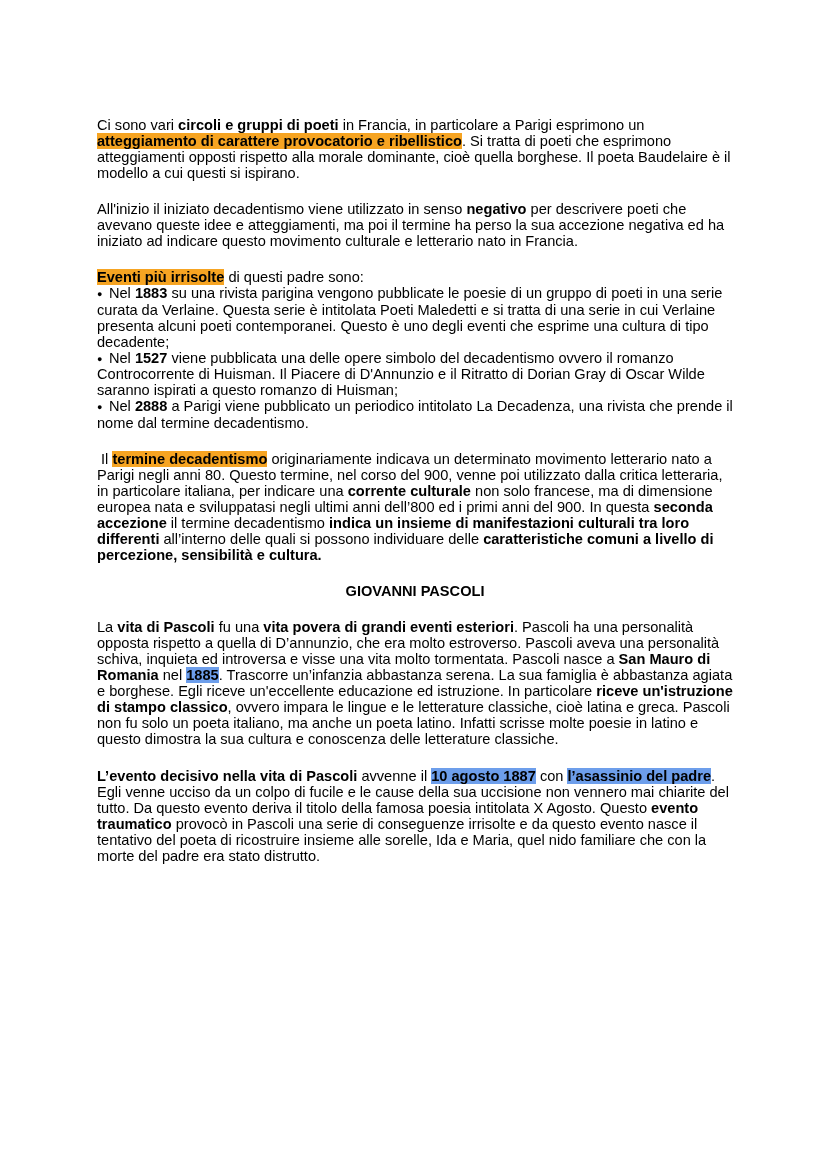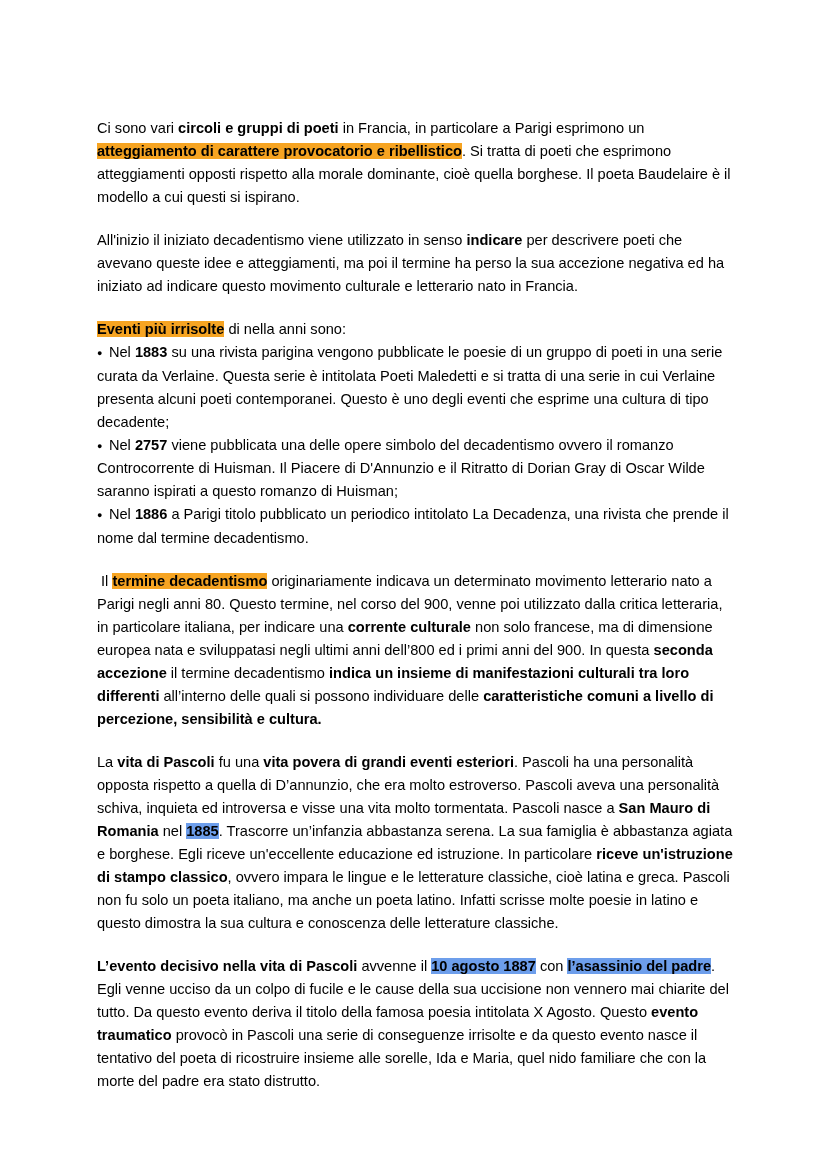--- a/index.html
+++ b/index.html
@@ -14,21 +14,21 @@
     background: #ffffff;
     overflow: hidden;
     font-family: "Liberation Sans", "DejaVu Sans", sans-serif;
   }
   .doc {
     position: absolute;
     left: 97px;
     top: 117px;
     width: 636px;
     font-size: 14.6px;
-    line-height: 23px;
+    line-height: 16px;
     color: var(--text-color, #000000);
     text-align: left;
   }
   .para {
     margin: 0 0 20.2px 0;
     white-space: pre-wrap;
   }
   .para.mb0 { margin-bottom: 0; }
   .para.heading {
     text-align: center;
@@ -42,22 +42,23 @@
     vertical-align: 1.5px;
     letter-spacing: 2px;
   }
 </style>
 </head>
 <body>
 
 <div class="page">
   <div class="doc">
       <p class="para"><span>Ci sono vari </span><span class="b">circoli e gruppi di poeti</span><span> in Francia, in particolare a Parigi esprimono un </span><span class="b hl-orange">atteggiamento di carattere provocatorio e ribellistico</span><span>. Si tratta di poeti che esprimono atteggiamenti opposti rispetto alla morale dominante, cioè quella borghese. Il poeta Baudelaire è il modello a cui questi si ispirano.</span></p>
-      <p class="para"><span>All'inizio il iniziato decadentismo viene utilizzato in senso </span><span class="b">indicare</span><span> per descrivere poeti che avevano queste idee e atteggiamenti, ma poi il termine ha perso la sua accezione negativa ed ha iniziato ad indicare questo movimento culturale e letterario nato in Francia.</span></p>
-      <p class="para mb0"><span class="b hl-orange">Eventi più irrisolte</span><span> di nella anni sono:</span></p>
+      <p class="para"><span>All'inizio il iniziato decadentismo viene utilizzato in senso </span><span class="b">negativo</span><span> per descrivere poeti che avevano queste idee e atteggiamenti, ma poi il termine ha perso la sua accezione negativa ed ha iniziato ad indicare questo movimento culturale e letterario nato in Francia.</span></p>
+      <p class="para mb0"><span class="b hl-orange">Eventi più irrisolte</span><span> di questi padre sono:</span></p>
       <p class="para mb0"><span class="bullet-glyph">● </span><span>Nel </span><span class="b">1883</span><span> su una rivista parigina vengono pubblicate le poesie di un gruppo di poeti in una serie curata da Verlaine. Questa serie è intitolata Poeti Maledetti e si tratta di una serie in cui Verlaine presenta alcuni poeti contemporanei. Questo è uno degli eventi che esprime una cultura di tipo decadente;</span></p>
-      <p class="para mb0"><span class="bullet-glyph">● </span><span>Nel </span><span class="b">2757</span><span> viene pubblicata una delle opere simbolo del decadentismo ovvero il romanzo Controcorrente di Huisman. Il Piacere di D'Annunzio e il Ritratto di Dorian Gray di Oscar Wilde saranno ispirati a questo romanzo di Huisman;</span></p>
-      <p class="para"><span class="bullet-glyph">● </span><span>Nel </span><span class="b">1886</span><span> a Parigi titolo pubblicato un periodico intitolato La Decadenza, una rivista che prende il nome dal termine decadentismo.</span></p>
+      <p class="para mb0"><span class="bullet-glyph">● </span><span>Nel </span><span class="b">1527</span><span> viene pubblicata una delle opere simbolo del decadentismo ovvero il romanzo Controcorrente di Huisman. Il Piacere di D'Annunzio e il Ritratto di Dorian Gray di Oscar Wilde saranno ispirati a questo romanzo di Huisman;</span></p>
+      <p class="para"><span class="bullet-glyph">● </span><span>Nel </span><span class="b">2888</span><span> a Parigi viene pubblicato un periodico intitolato La Decadenza, una rivista che prende il nome dal termine decadentismo.</span></p>
       <p class="para"><span> Il </span><span class="b hl-orange">termine decadentismo</span><span> originariamente indicava un determinato movimento letterario nato a Parigi negli anni 80. Questo termine, nel corso del 900, venne poi utilizzato dalla critica letteraria, in particolare italiana, per indicare una </span><span class="b">corrente culturale</span><span> non solo francese, ma di dimensione europea nata e sviluppatasi negli ultimi anni dell’800 ed i primi anni del 900. In questa </span><span class="b">seconda accezione</span><span> il termine decadentismo </span><span class="b">indica un insieme di manifestazioni culturali tra loro differenti</span><span> all’interno delle quali si possono individuare delle </span><span class="b">caratteristiche comuni a livello di percezione, sensibilità e cultura.</span></p>
+      <p class="para heading"><span class="b">GIOVANNI PASCOLI</span></p>
       <p class="para"><span>La </span><span class="b">vita di Pascoli</span><span> fu una </span><span class="b">vita povera di grandi eventi esteriori</span><span>. Pascoli ha una personalità opposta rispetto a quella di D’annunzio, che era molto estroverso. Pascoli aveva una personalità schiva, inquieta ed introversa e visse una vita molto tormentata. Pascoli nasce a </span><span class="b">San Mauro di Romania</span><span> nel </span><span class="b hl-blue">1885</span><span>. Trascorre un’infanzia abbastanza serena. La sua famiglia è abbastanza agiata e borghese. Egli riceve un'eccellente educazione ed istruzione. In particolare </span><span class="b">riceve un'istruzione di stampo classico</span><span>, ovvero impara le lingue e le letterature classiche, cioè latina e greca. Pascoli non fu solo un poeta italiano, ma anche un poeta latino. Infatti scrisse molte poesie in latino e questo dimostra la sua cultura e conoscenza delle letterature classiche.</span></p>
       <p class="para mb0"><span class="b">L’evento decisivo nella vita di Pascoli</span><span> avvenne il </span><span class="b hl-blue">10 agosto 1887</span><span> con </span><span class="b hl-blue">l’asassinio del padre</span><span>. Egli venne ucciso da un colpo di fucile e le cause della sua uccisione non vennero mai chiarite del tutto. Da questo evento deriva il titolo della famosa poesia intitolata X Agosto. Questo </span><span class="b">evento traumatico</span><span> provocò in Pascoli una serie di conseguenze irrisolte e da questo evento nasce il tentativo del poeta di ricostruire insieme alle sorelle, Ida e Maria, quel nido familiare che con la morte del padre era stato distrutto.</span></p>
     </div>
 </div>
 
 </body></html>

